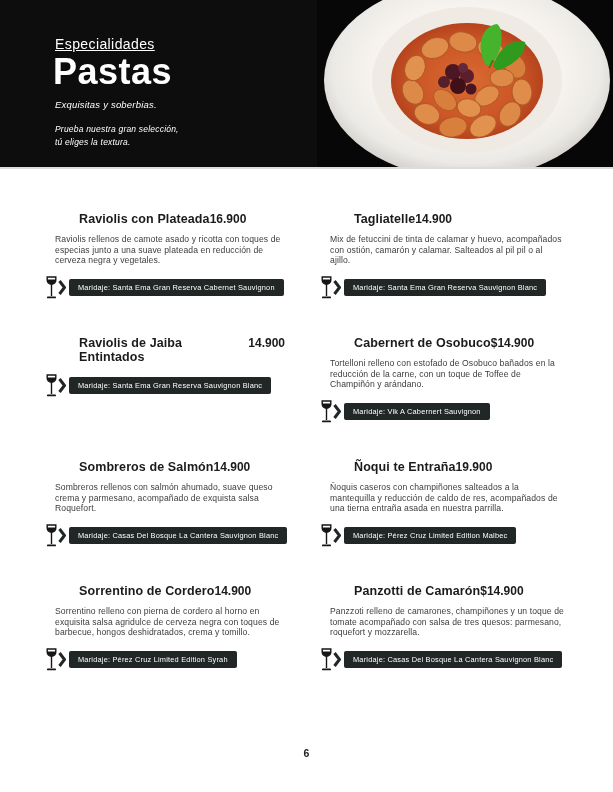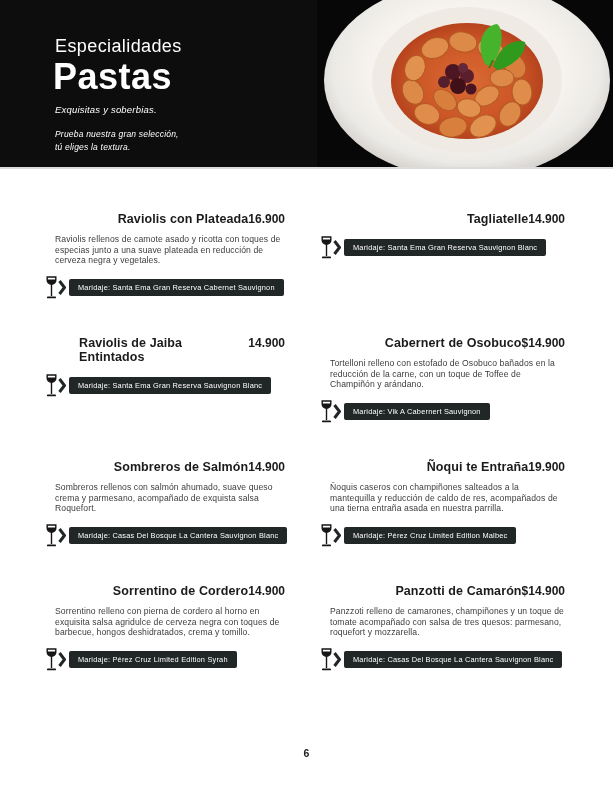--- a/index.html
+++ b/index.html
@@ -3,31 +3,31 @@
 <meta charset="utf-8">
 <style>
   html,body{margin:0;padding:0;background:#fff;}
   .page{width:613px;height:792px;position:relative;background:#fff;overflow:hidden;
         font-family:"Liberation Sans",sans-serif;}
 
   
   .header{position:relative;height:167px;background:var(--header_bg,#0d0d0d);
           border-bottom:2px solid #dcdcdc;}
   .header-text{position:absolute;left:55px;top:36px;color:#fff;}
-  .eyebrow{font-size:18px;font-weight:400;letter-spacing:.4px;}
+  .eyebrow{font-size:14px;font-weight:400;letter-spacing:.4px;text-decoration:underline;}
   .big-title{font-size:36px;font-weight:700;letter-spacing:.5px;margin:1px 0 0 -2px;line-height:1.05;}
   .subtitle{font-style:italic;font-size:9.5px;margin-top:8px;letter-spacing:.2px;}
   .tagline{font-style:italic;font-size:8.5px;margin-top:13px;line-height:1.55;letter-spacing:.2px;}
   .photo{position:absolute;top:0;right:0;width:296px;height:167px;}
 
   
   .menu-grid{margin:43px 48px 0 55px;display:grid;grid-template-columns:230px 235px;
              column-gap:45px;grid-auto-rows:124px;}
   .item{overflow:visible;}
-  .item-head{display:flex;justify-content:flex-end;align-items:baseline;padding-left:24px;}
+  .item-head{display:flex;justify-content:flex-start;align-items:baseline;padding-left:24px;}
   .item-name{font-size:12.5px;font-weight:700;color:var(--title_text,#1b1b1b);margin:0;letter-spacing:.1px;}
   .item-price{font-size:12px;font-weight:700;color:var(--title_text,#1b1b1b);}
   .item-desc{font-size:8.6px;line-height:10.6px;color:var(--body_text,#3c3c3c);
              margin:8px 0 0 0;letter-spacing:.1px;}
   .pairing{display:flex;align-items:center;margin-top:10px;margin-left:-9px;white-space:nowrap;}
   .glass{display:flex;margin-right:1px;}
   .chev{display:flex;margin-right:3px;}
   .chev path{stroke:var(--badge_bg,#212726);}
   .pair-badge{background:var(--badge_bg,#212726);color:var(--badge_text,#ffffff);
               font-size:7.4px;font-weight:400;padding:4.5px 9px 4px;border-radius:2px;letter-spacing:.2px;}
@@ -128,20 +128,21 @@
           </span>
         <span class="pair-badge">Maridaje: Santa Ema Gran Reserva Cabernet Sauvignon</span>
       </div>
     </article>
 
     <article class="item">
       <div class="item-head">
         <h2 class="item-name">Tagliatelle</h2>
         <span class="item-price">14.900</span>
       </div>
+      <p class="item-desc">Mix de fetuccini de tinta de calamar y huevo, acompañados con ostión, camarón y calamar. Salteados al pil pil o al ajillo.</p>
       <div class="pairing">
         <span class="glass">
             <svg width="11" height="23" viewBox="0 0 11 23">
               <path d="M1.2 1 H9.8 V4 A4.3 4.3 0 0 1 1.2 4 Z" fill="#fff" stroke="#151515" stroke-width="1.4"></path>
               <path d="M1.2 3.4 H9.8 V4 A4.3 4.3 0 0 1 1.2 4 Z" fill="#151515"></path>
               <path d="M5.5 8.4 V20" stroke="#151515" stroke-width="1.4"></path>
               <path d="M1.8 21.4 H9.2" stroke="#151515" stroke-width="1.7" stroke-linecap="round"></path>
             </svg>
           </span>
         <span class="chev">

